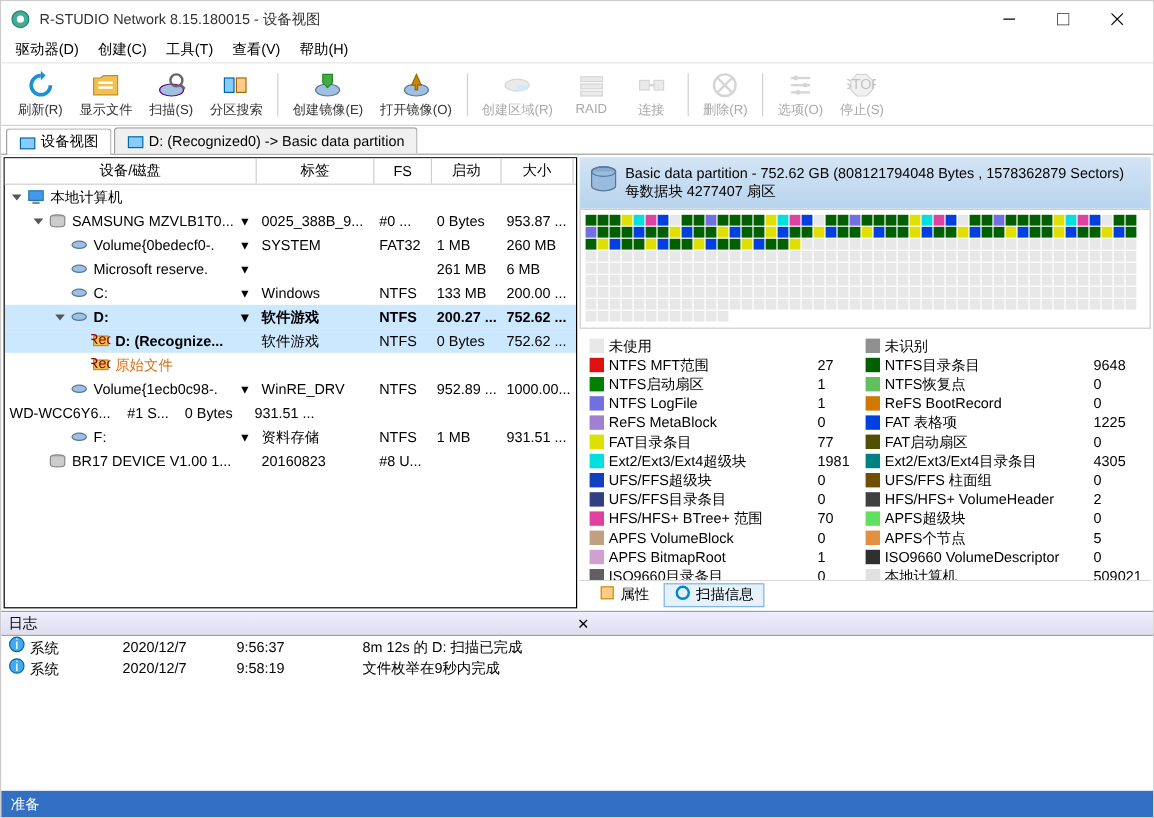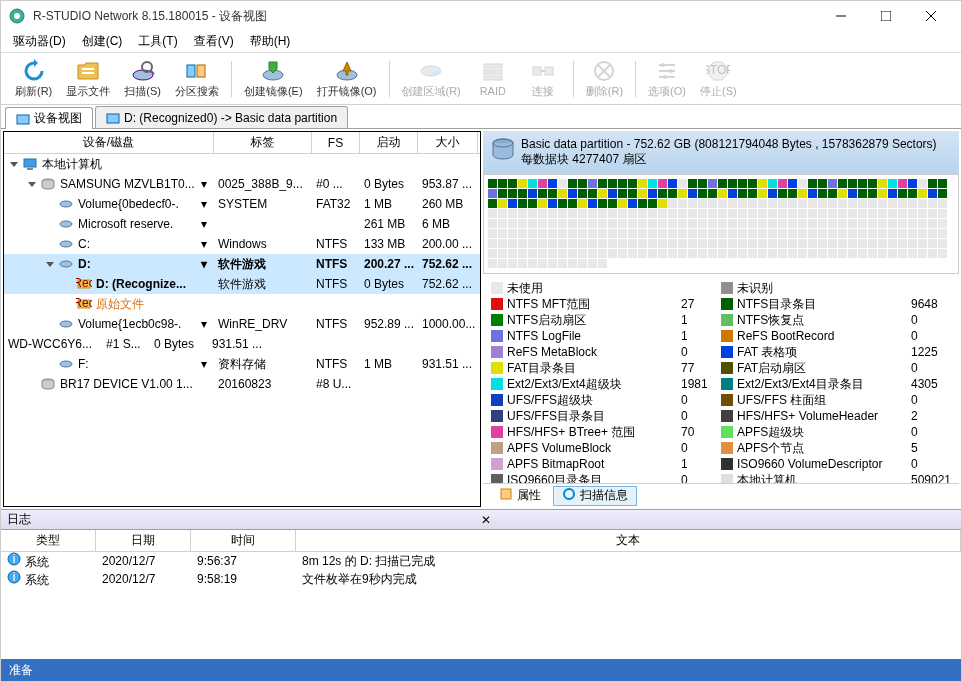--- a/index.html
+++ b/index.html
@@ -1051,26 +1051,20 @@
           <span>扫描信息</span>
         </div>
       </div>
   </div>
 </div>
 
 <div class="log-panel">
   <div class="log-title">
     <span>日志</span>
     <span class="log-close">✕</span>
-  </div>
-  <div class="log-header">
-    <div class="lh lh-type">类型</div>
-    <div class="lh lh-date">日期</div>
-    <div class="lh lh-time">时间</div>
-    <div class="lh lh-text">文本</div>
   </div>
   <div class="log-body" id="logbody">
       <div class="log-row">
     <div class="log-cell lh-type"><span class="log-icon">
             <svg width="14" height="14">
               <circle cx="7" cy="7" r="6" fill="#4ae" stroke="#06a"></circle>
               <text x="7" y="11" text-anchor="middle" font-size="10" fill="#fff">i</text>
             </svg>
           </span>系统</div>
     <div class="log-cell lh-date">2020/12/7</div>

